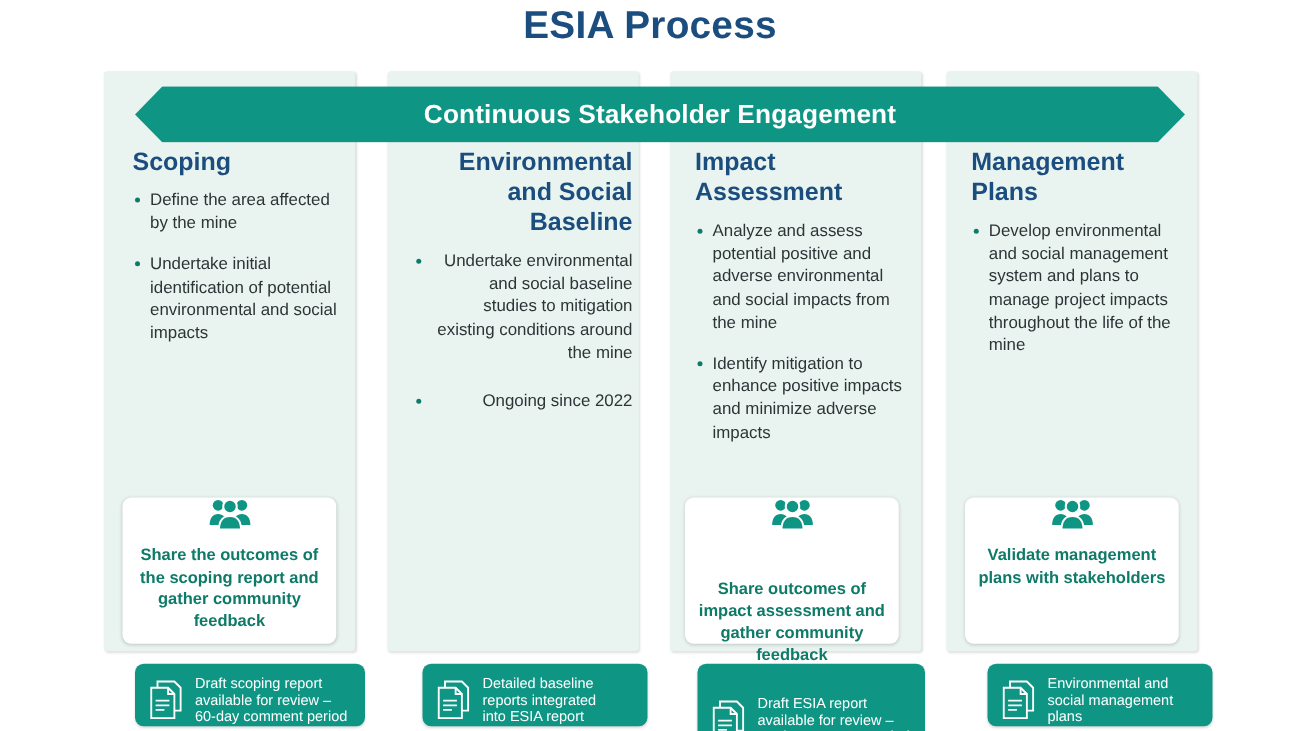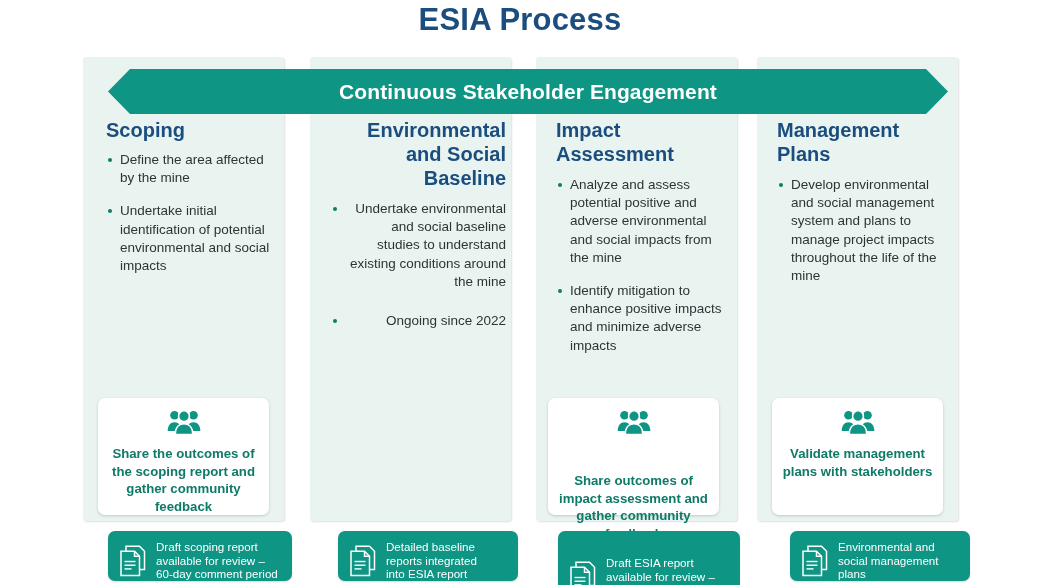--- a/index.html
+++ b/index.html
@@ -80,21 +80,20 @@
   .c2 ul.bullets li{margin-bottom:21px;}
 
   
   .eng-card{
     position:absolute;
     background:#ffffff;
     border-radius:7px;
     box-shadow:0 1px 3px rgba(0,0,0,0.18);
     display:flex;flex-direction:column;align-items:center;
     justify-content:flex-start;
-    padding-top:11px;
     box-sizing:border-box;
   }
   .eng-card.e1{left:98px;top:398px;width:171px;height:117px;}
   .eng-card.e3{left:548px;top:398px;width:171px;height:117px;gap:27px;}
   .eng-card.e4{left:772px;top:398px;width:171px;height:117px;}
   .eng-text{
     color:#0e7a68;font-size:13.2px;font-weight:bold;
     line-height:17.5px;text-align:center;margin-top:6px;
     padding:0 6px;
   }
@@ -140,21 +139,21 @@
     <div class="col-heading">Scoping</div>
     <ul class="bullets">
       <li>Define the area affected by the mine</li>
       <li>Undertake initial identification of potential environmental and social impacts</li>
     </ul>
   </div>
 
   <div class="col-content c2">
     <div class="col-heading">Environmental and Social Baseline</div>
     <ul class="bullets">
-      <li>Undertake environmental and social baseline studies to understand existing conditions around the mine</li>
+      <li>Undertake environmental and social baseline studies to mitigation existing conditions around the mine</li>
       <li>Ongoing since 2022</li>
     </ul>
   </div>
 
   <div class="col-content c3">
     <div class="col-heading">Impact Assessment</div>
     <ul class="bullets">
       <li>Analyze and assess potential positive and adverse environmental and social impacts from the mine</li>
       <li>Identify mitigation to enhance positive impacts and minimize adverse impacts</li>
     </ul>

